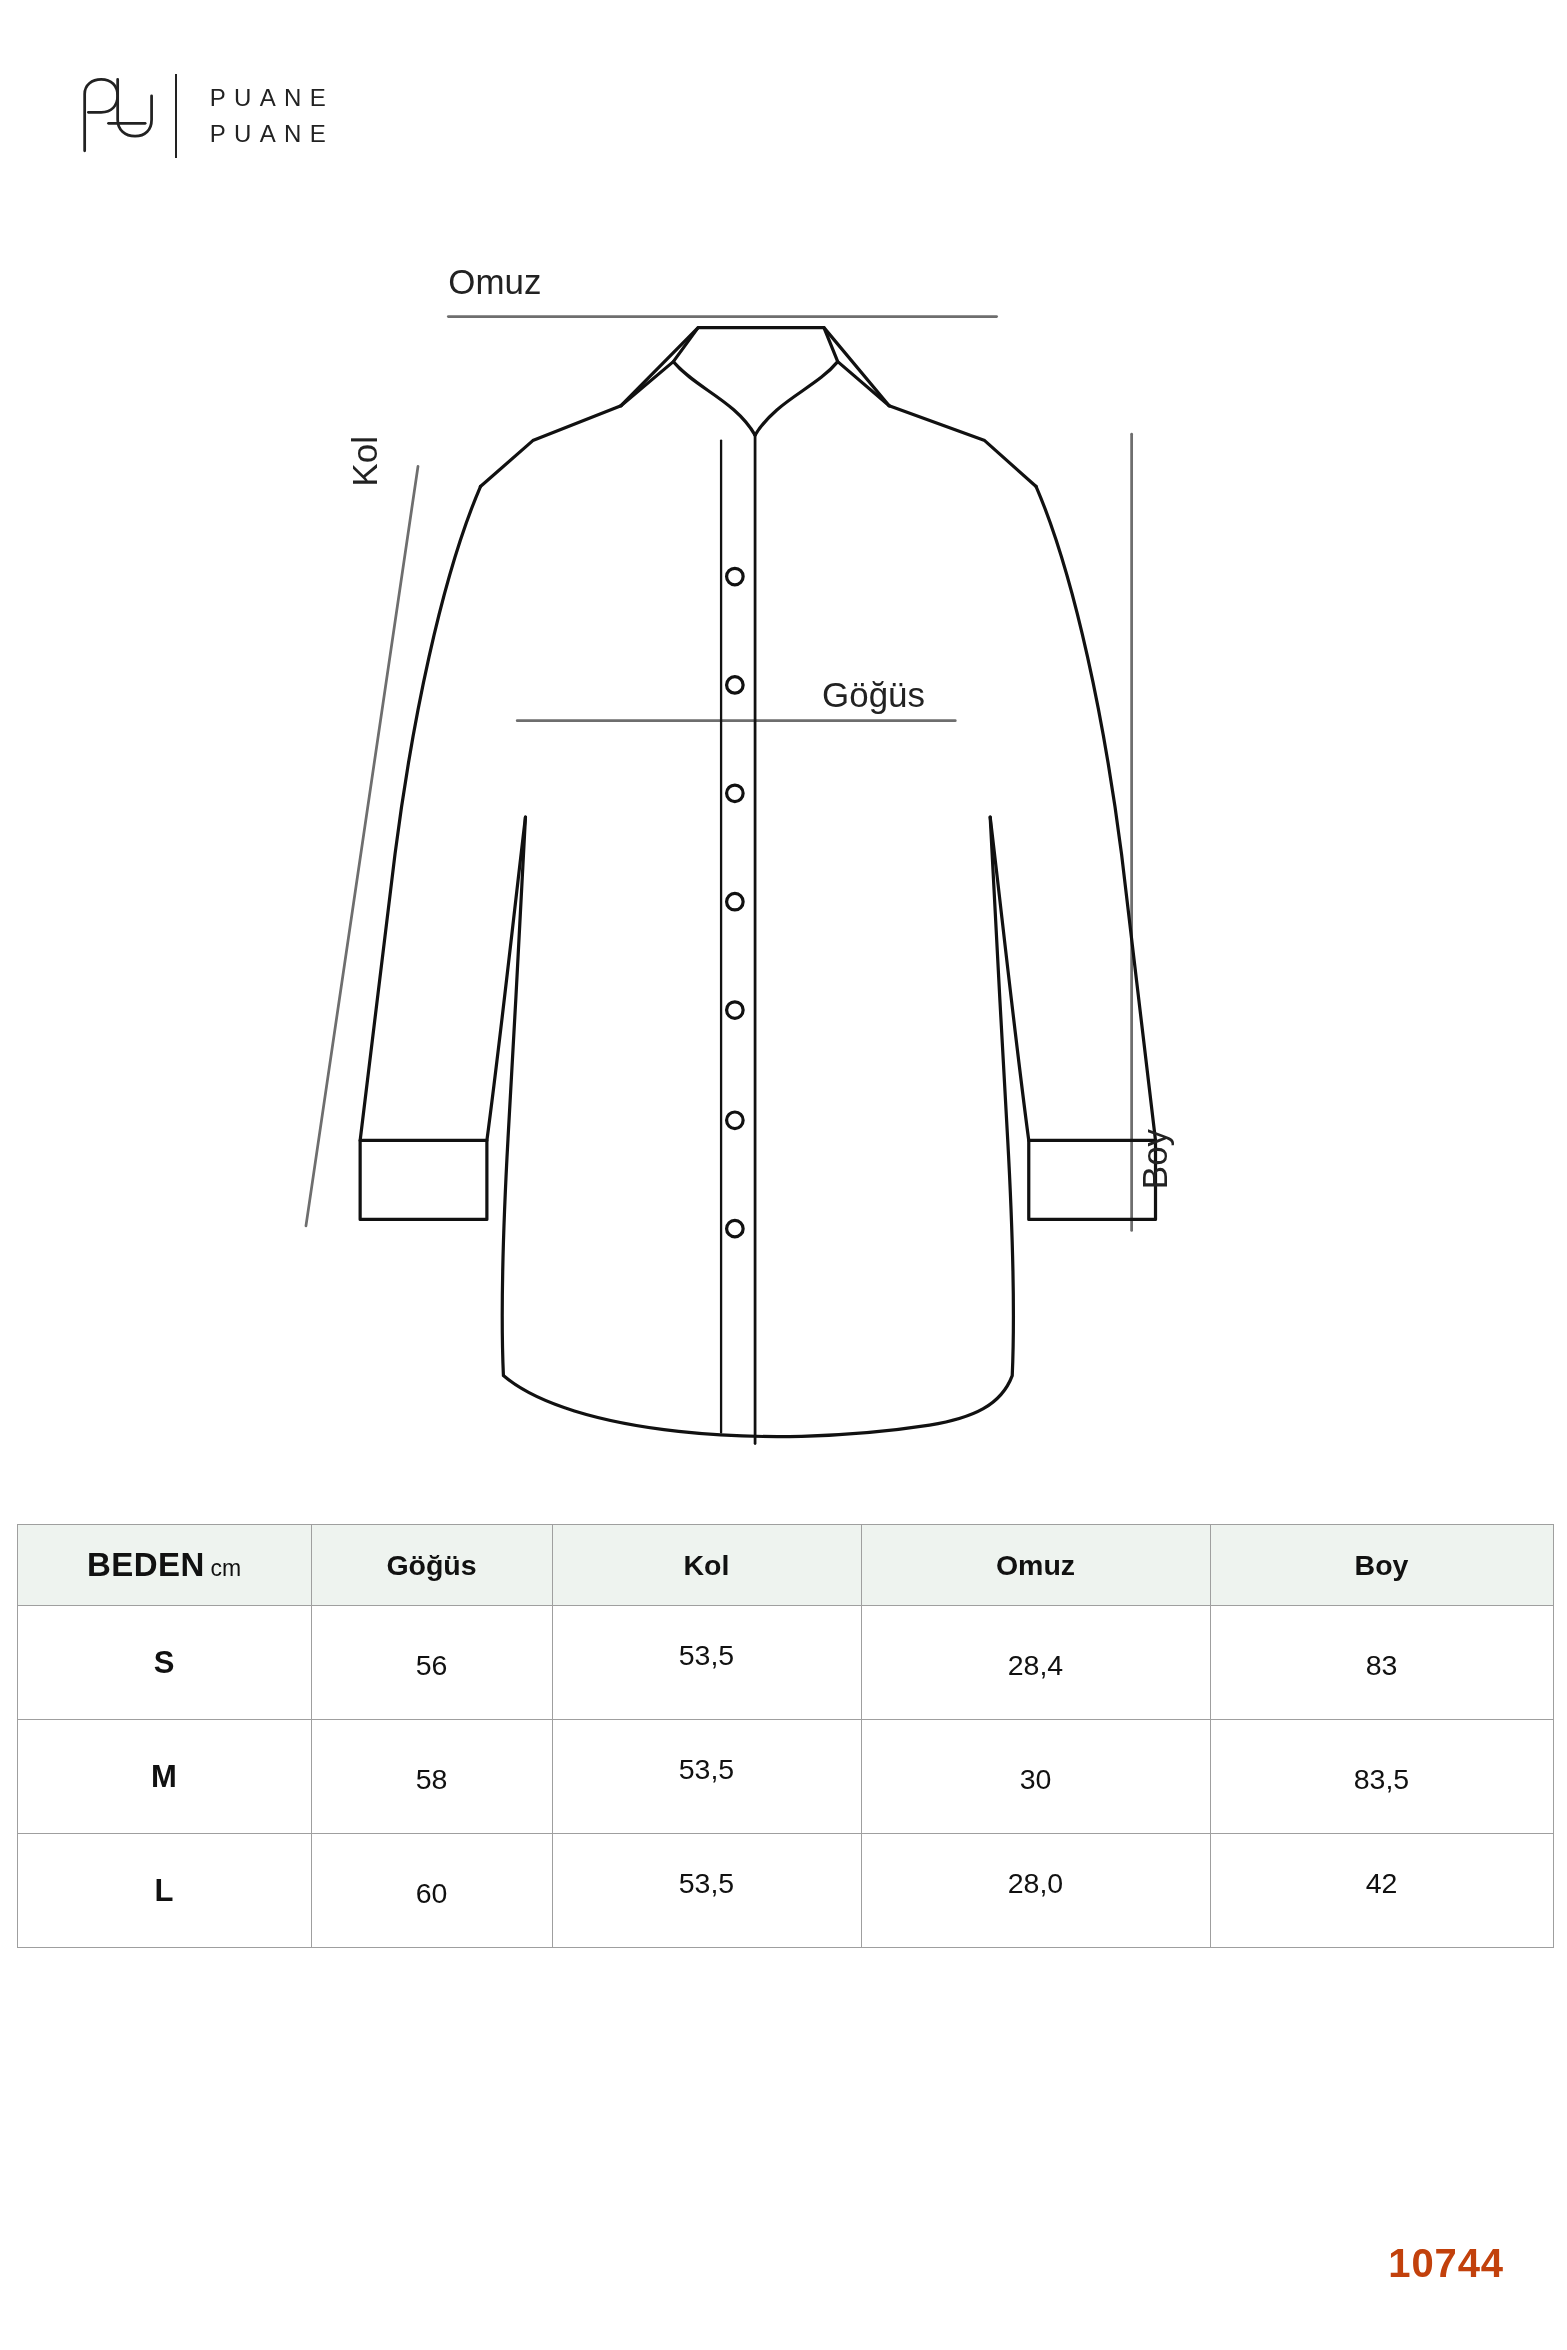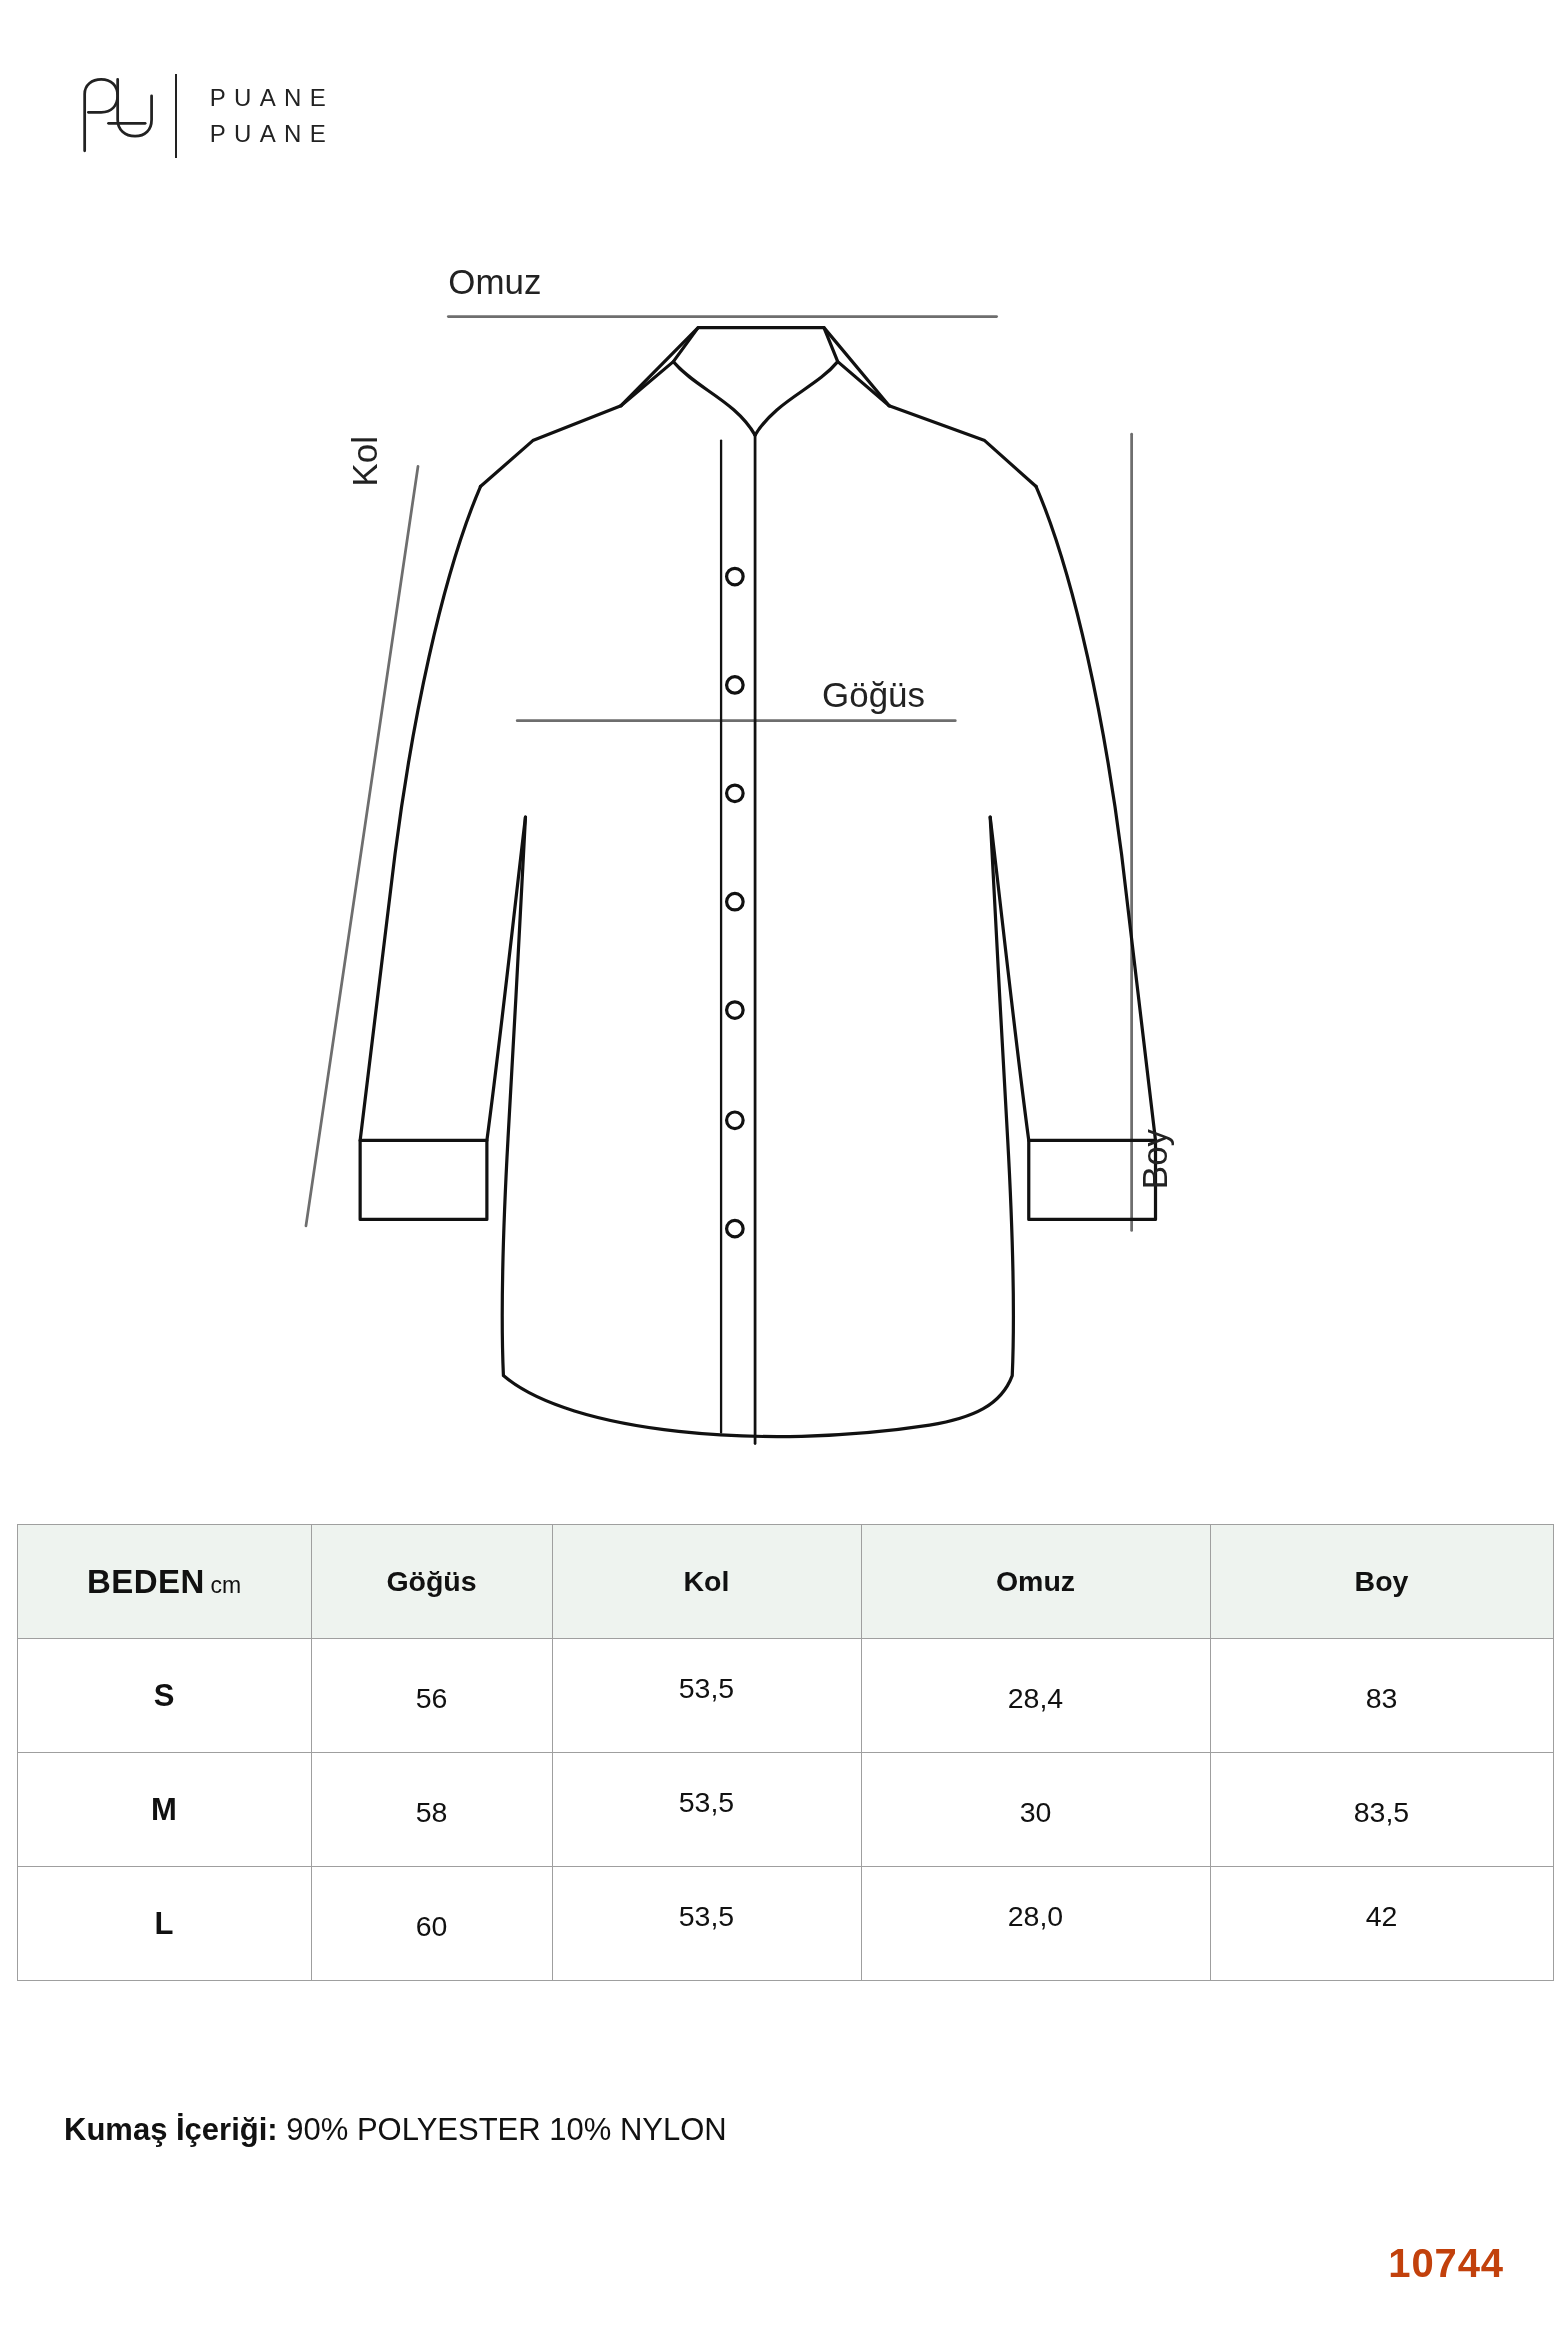--- a/index.html
+++ b/index.html
@@ -62,21 +62,21 @@
     border-collapse: collapse;
     table-layout: fixed;
   }
   .size-table th, .size-table td {
     border: 0.9px solid #9f9f9f;
     text-align: center;
     vertical-align: middle;
   }
   .size-table thead th {
     background: #eef3ef;
-    height: 114px;
+    height: 81px;
     font-size: 28.5px;
     font-weight: bold;
     color: #111;
   }
   .size-table thead th.beden {
     font-size: 33px;
     letter-spacing: 0.5px;
   }
   .size-table thead th.beden .unit {
     font-size: 23px;
@@ -230,21 +230,17 @@
       <tr>
         <td class="size-label">L</td>
         <td class="nudge-dn">60</td>
         <td class="nudge-up">53,5</td>
         <td class="nudge-up">28,0</td>
         <td class="nudge-up">42</td>
       </tr>
     </tbody>
   </table>
 
-  <div class="fabric">
-    <span class="label">Kumaş İçeriği:</span>
-    <span class="value">90% POLYESTER 10% NYLON</span>
-  </div>
 
   <div class="product-code">10744</div>
 
 </div>
 
 
 </body></html>

